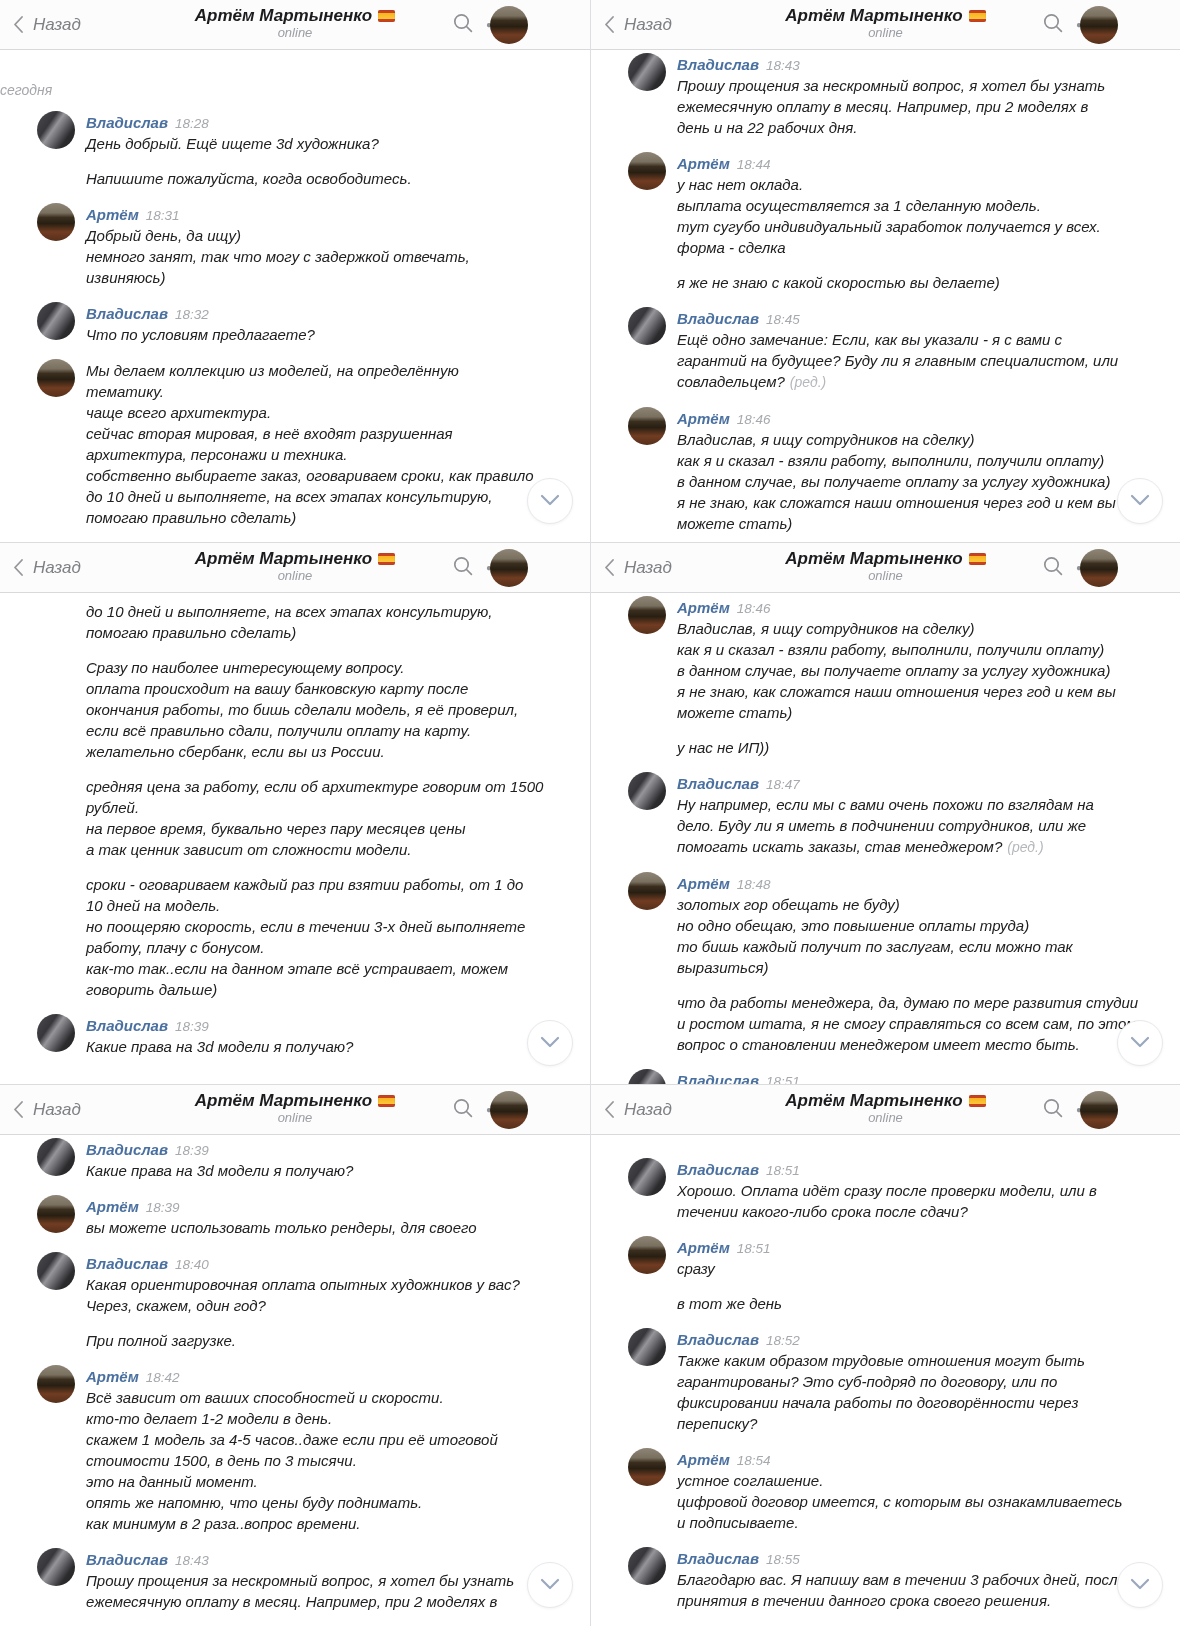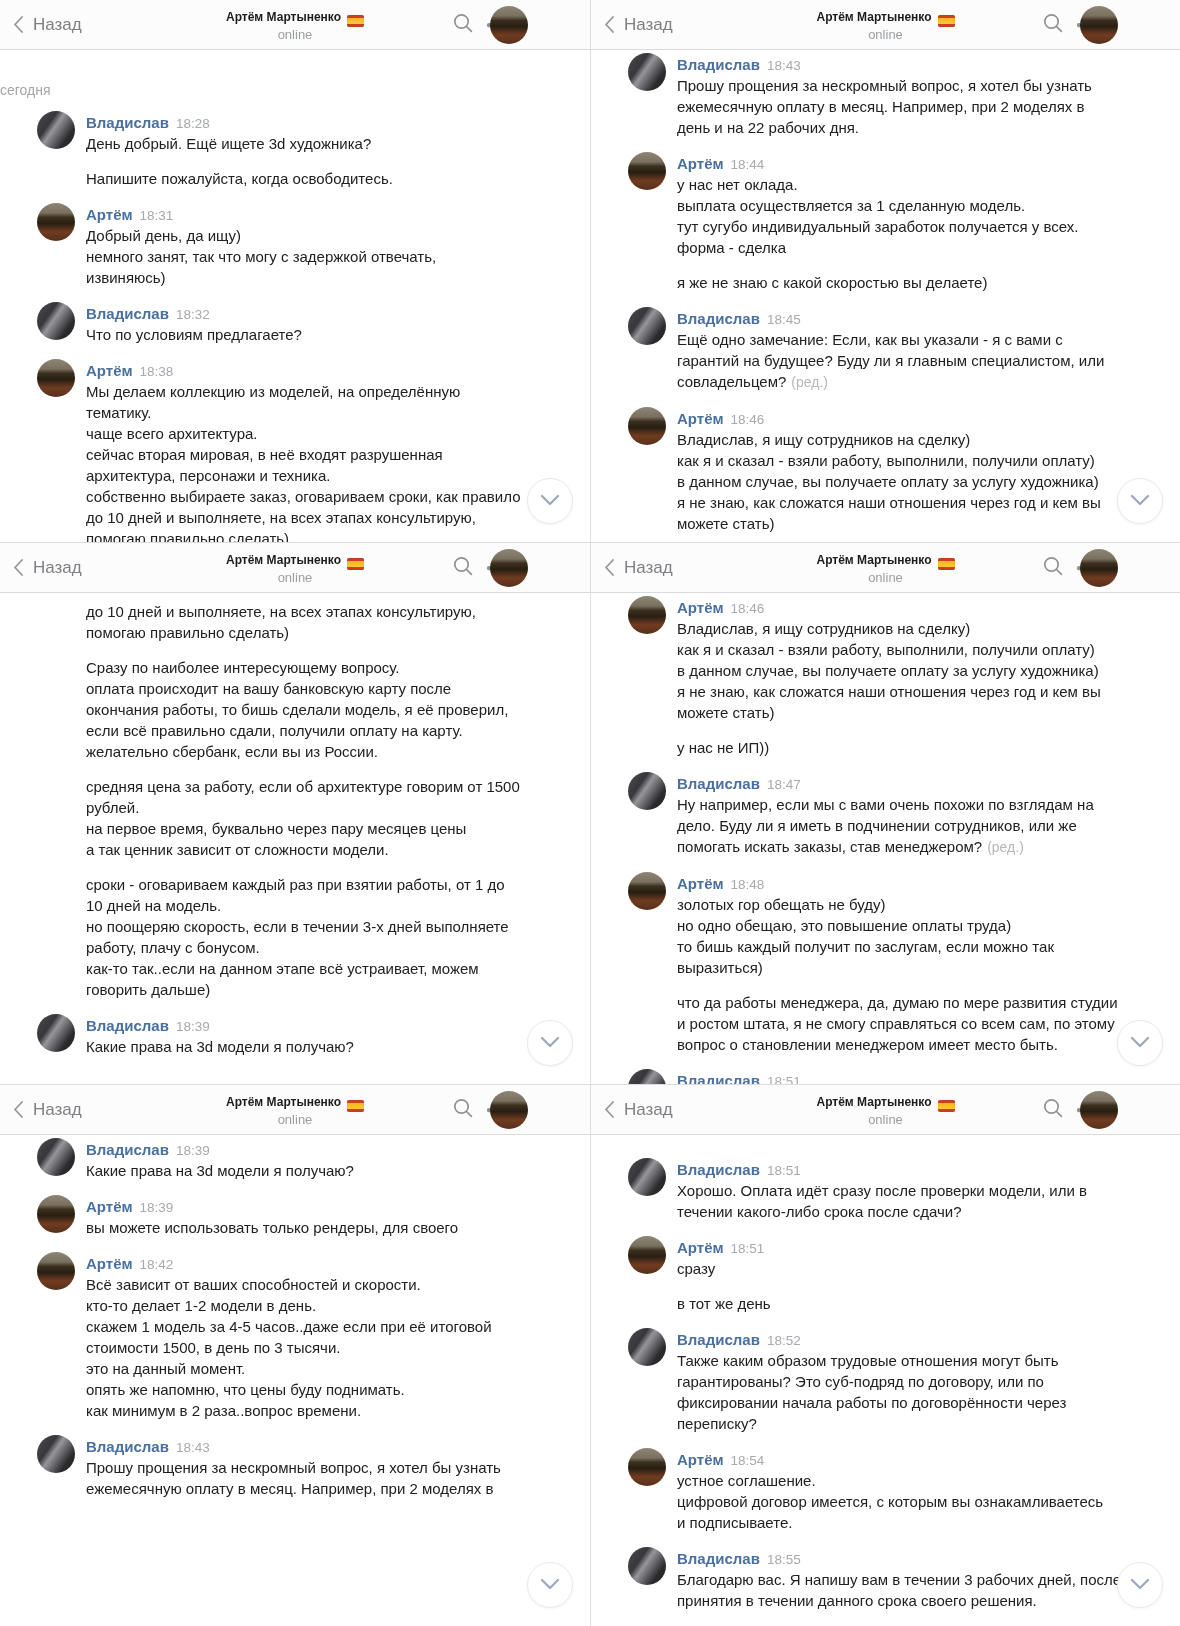--- a/index.html
+++ b/index.html
@@ -1,27 +1,27 @@
 <!DOCTYPE html>
 <html><head>
 <meta charset="utf-8">
 <style>
   html,body { margin:0; padding:0; background:#ffffff; }
   body { width:1180px; height:1626px; font-family:"Liberation Sans","DejaVu Sans",sans-serif; -webkit-font-smoothing:antialiased; }
-  .grid { display:grid; grid-template-columns:590px 590px; grid-template-rows:542px 542px 542px; width:1180px; height:1184px; }
+  .grid { display:grid; grid-template-columns:590px 590px; grid-template-rows:542px 542px 542px; width:1180px; height:1184px;font-style:italic; }
   .panel { width:590px; height:542px; overflow:hidden; position:relative; background:#fff; box-sizing:border-box; }
   .panel.col-right { border-left:1px solid #dedee1; }
   .panel.row-lower { border-top:1px solid #dcdcdf; }
 
   
   .chat-header { height:50px; position:relative; background:#fcfcfd; border-bottom:1px solid #d8d9db; box-sizing:border-box; }
   .back-btn { position:absolute; left:13px; top:0; height:49px; display:flex; align-items:center; gap:9px; color:#7f8084; font-size:17px; cursor:default; }
   .back-chevron { display:flex; align-items:center; }
   .title-wrap { position:absolute; left:120px; right:120px; top:6px; text-align:center; line-height:19px; }
-  .title-line { display:inline-flex; align-items:flex-end; gap:6px; font-weight:bold; font-size:12px; color:#1c1c1e; }
+  .title-line { display:inline-flex; align-items:center; gap:6px; font-weight:bold; font-size:17px; color:#1c1c1e; }
   .flag { width:17px; height:12px; border-radius:2px; display:inline-block;
           background:linear-gradient(180deg,#c8421f 0%,#c8421f 22%,#f5b31d 22%,#ffc83d 78%,#c8421f 78%,#c8421f 100%);
           box-shadow:inset 0 0 1px rgba(0,0,0,.35); }
   .status { font-size:13px; color:#9b9ea3; line-height:15px; }
   .hdr-right { position:absolute; right:77px; top:7px; height:36px; display:flex; align-items:center; gap:13px; }
   .dots { color:#8f9195; font-size:10px; letter-spacing:3px; line-height:10px; }
   .hdr-avatar { width:36px; height:36px; border-radius:50%; }
 
   
   .content { position:relative; }
@@ -86,21 +86,20 @@
           <div class="line">немного занят, так что могу с задержкой отвечать,</div>
           <div class="line">извиняюсь)</div>
         </div>
         <div class="msg">
           <span class="avatar vlad"></span>
           <div class="name-row"><span class="name">Владислав</span><span class="time">18:32</span></div>
           <div class="line">Что по условиям предлагаете?</div>
         </div>
         <div class="msg">
           <span class="avatar artem"></span>
-          <div class="name-row"><span class="name">Артём</span><span class="time">18:38</span></div>
           <div class="line">Мы делаем коллекцию из моделей, на определённую</div>
           <div class="line">тематику.</div>
           <div class="line">чаще всего архитектура.</div>
           <div class="line">сейчас вторая мировая, в неё входят разрушенная</div>
           <div class="line">архитектура, персонажи и техника.</div>
           <div class="line">собственно выбираете заказ, оговариваем сроки, как правило</div>
           <div class="line">до 10 дней и выполняете, на всех этапах консультирую,</div>
           <div class="line">помогаю правильно сделать)</div>
         </div>
       </div>
@@ -325,20 +324,28 @@
           <span class="avatar vlad"></span>
           <div class="name-row"><span class="name">Владислав</span><span class="time">18:39</span></div>
           <div class="line">Какие права на 3d модели я получаю?</div>
         </div>
         <div class="msg">
           <span class="avatar artem"></span>
           <div class="name-row"><span class="name">Артём</span><span class="time">18:39</span></div>
           <div class="line">вы можете использовать только рендеры, для своего</div>
         </div>
         <div class="msg">
+          <span class="avatar vlad"></span>
+          <div class="name-row"><span class="name">Владислав</span><span class="time">18:40</span></div>
+          <div class="line">Какая ориентировочная оплата опытных художников у вас?</div>
+          <div class="line">Через, скажем, один год?</div>
+          <div class="line blank"></div>
+          <div class="line">При полной загрузке.</div>
+        </div>
+        <div class="msg">
           <span class="avatar artem"></span>
           <div class="name-row"><span class="name">Артём</span><span class="time">18:42</span></div>
           <div class="line">Всё зависит от ваших способностей и скорости.</div>
           <div class="line">кто-то делает 1-2 модели в день.</div>
           <div class="line">скажем 1 модель за 4-5 часов..даже если при её итоговой</div>
           <div class="line">стоимости 1500, в день по 3 тысячи.</div>
           <div class="line">это на данный момент.</div>
           <div class="line">опять же напомню, что цены буду поднимать.</div>
           <div class="line">как минимум в 2 раза..вопрос времени.</div>
         </div>

